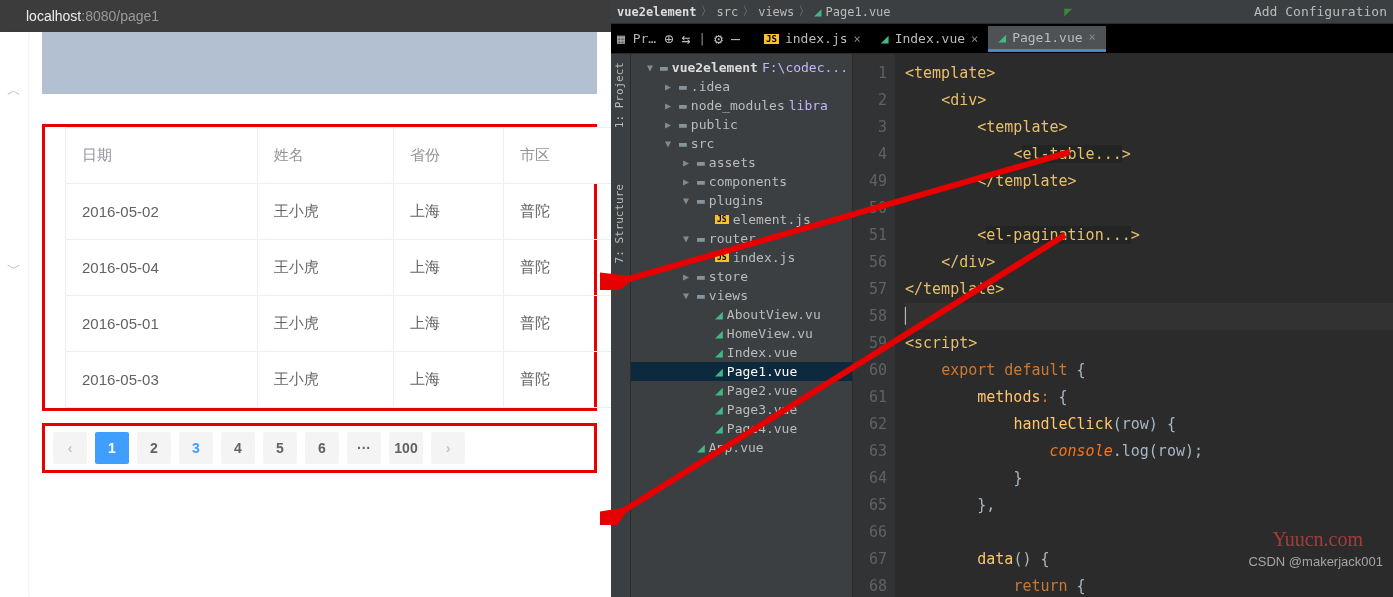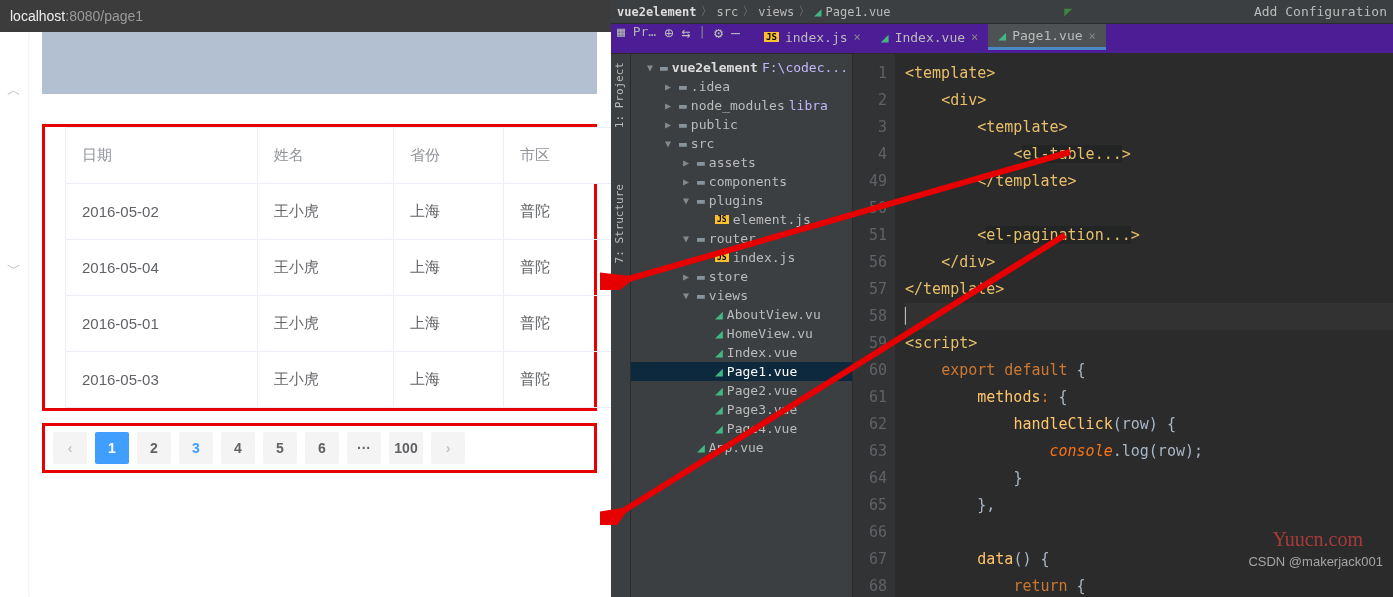--- a/index.html
+++ b/index.html
@@ -1,20 +1,20 @@
 <!DOCTYPE html>
 <html><head>
 <meta charset="utf-8">
 <style>
   * { box-sizing: border-box; margin: 0; padding: 0; }
   body { font-family: "Microsoft YaHei", Arial, sans-serif; width: 1393px; height: 597px; overflow: hidden; background: #2b2b2b; position: relative; }
 
   
   .browser { position: absolute; left: 0; top: 0; width: 611px; height: 597px; background: #fff; }
-  .addr-bar { height: 32px; background: #3c3c3c; color: #ccc; display: flex; align-items: center; padding: 0 10px; font-size: 14px; }
+  .addr-bar { height: 32px; background: #3c3c3c; color: #ccc; display: flex; align-items: center; padding: 0 26px; font-size: 14px; }
   .addr-bar .host { color: #eee; }
   .addr-bar .path { color: #9a9a9a; }
   .page-body { padding: 40px 14px 14px 14px; background: #fff; }
   .page-header-strip { height: 62px; background: #b3c0d1; margin: -40px 0 30px 0; }
   .left-gutter { position: absolute; left: 0; top: 32px; width: 28px; height: 565px; background: #fff; box-shadow: 1px 0 2px rgba(0,0,0,0.06); }
   .gutter-arrow { color: #bbb; font-size: 14px; text-align: center; margin-top: 50px; }
 
   .content-area { margin-left: 28px; }
 
   .table-frame { border: 3px solid #e60000; padding: 0; background: #fff; }
@@ -27,21 +27,21 @@
   .pg-btn.active { background: #409eff; color: #fff; }
   .pg-btn.blue { color: #409eff; }
   .pg-btn.arrow { color: #c0c4cc; }
 
   
   .ide { position: absolute; left: 611px; top: 0; width: 782px; height: 597px; background: #3c3f41; color: #bbbbbb; font-family: Consolas, monospace; font-size: 13px; }
   .ide-topbar { height: 24px; background: #3c3f41; display: flex; align-items: center; padding: 0 6px; color: #bbb; font-size: 12px; border-bottom: 1px solid #2b2b2b; }
   .ide-topbar .crumb-sep { margin: 0 4px; color: #888; }
   .ide-topbar .vue-ico { color: #41b883; margin-right: 4px; }
   .ide-topbar .cfg { margin-left: auto; color: #bbb; font-size: 13px; }
-  .ide-toolbar { height: 30px; background: #4c1d95; display: flex; align-items: flex-start; padding: 0 6px; gap: 8px; border-bottom: 1px solid #2b2b2b; }
+  .ide-toolbar { height: 30px; background: #000000; display: flex; align-items: center; padding: 0 6px; gap: 8px; border-bottom: 1px solid #2b2b2b; }
   .ed-tabs { display: flex; margin-left: 6px; }
   .ed-tab { display: flex; align-items: center; padding: 4px 10px; color: #bbb; font-size: 13px; gap: 6px; }
   .ed-tab .vue-ico { color: #41b883; }
   .ed-tab .js-ico { background: #fbc02d; color: #000; font-size: 9px; font-weight: bold; padding: 0 2px; }
   .ed-tab .close-x { color: #888; font-size: 12px; }
   .ed-tab.active { border-bottom: 3px solid #4a88c7; background: #4e5254; }
 
   .ide-body { display: flex; height: calc(100% - 54px); }
   .side-tabs { width: 20px; background: #3c3f41; border-right: 1px solid #2b2b2b; }
   .side-tab-label { writing-mode: vertical-rl; transform: rotate(180deg); font-size: 11px; color: #bbb; padding: 8px 2px; }

